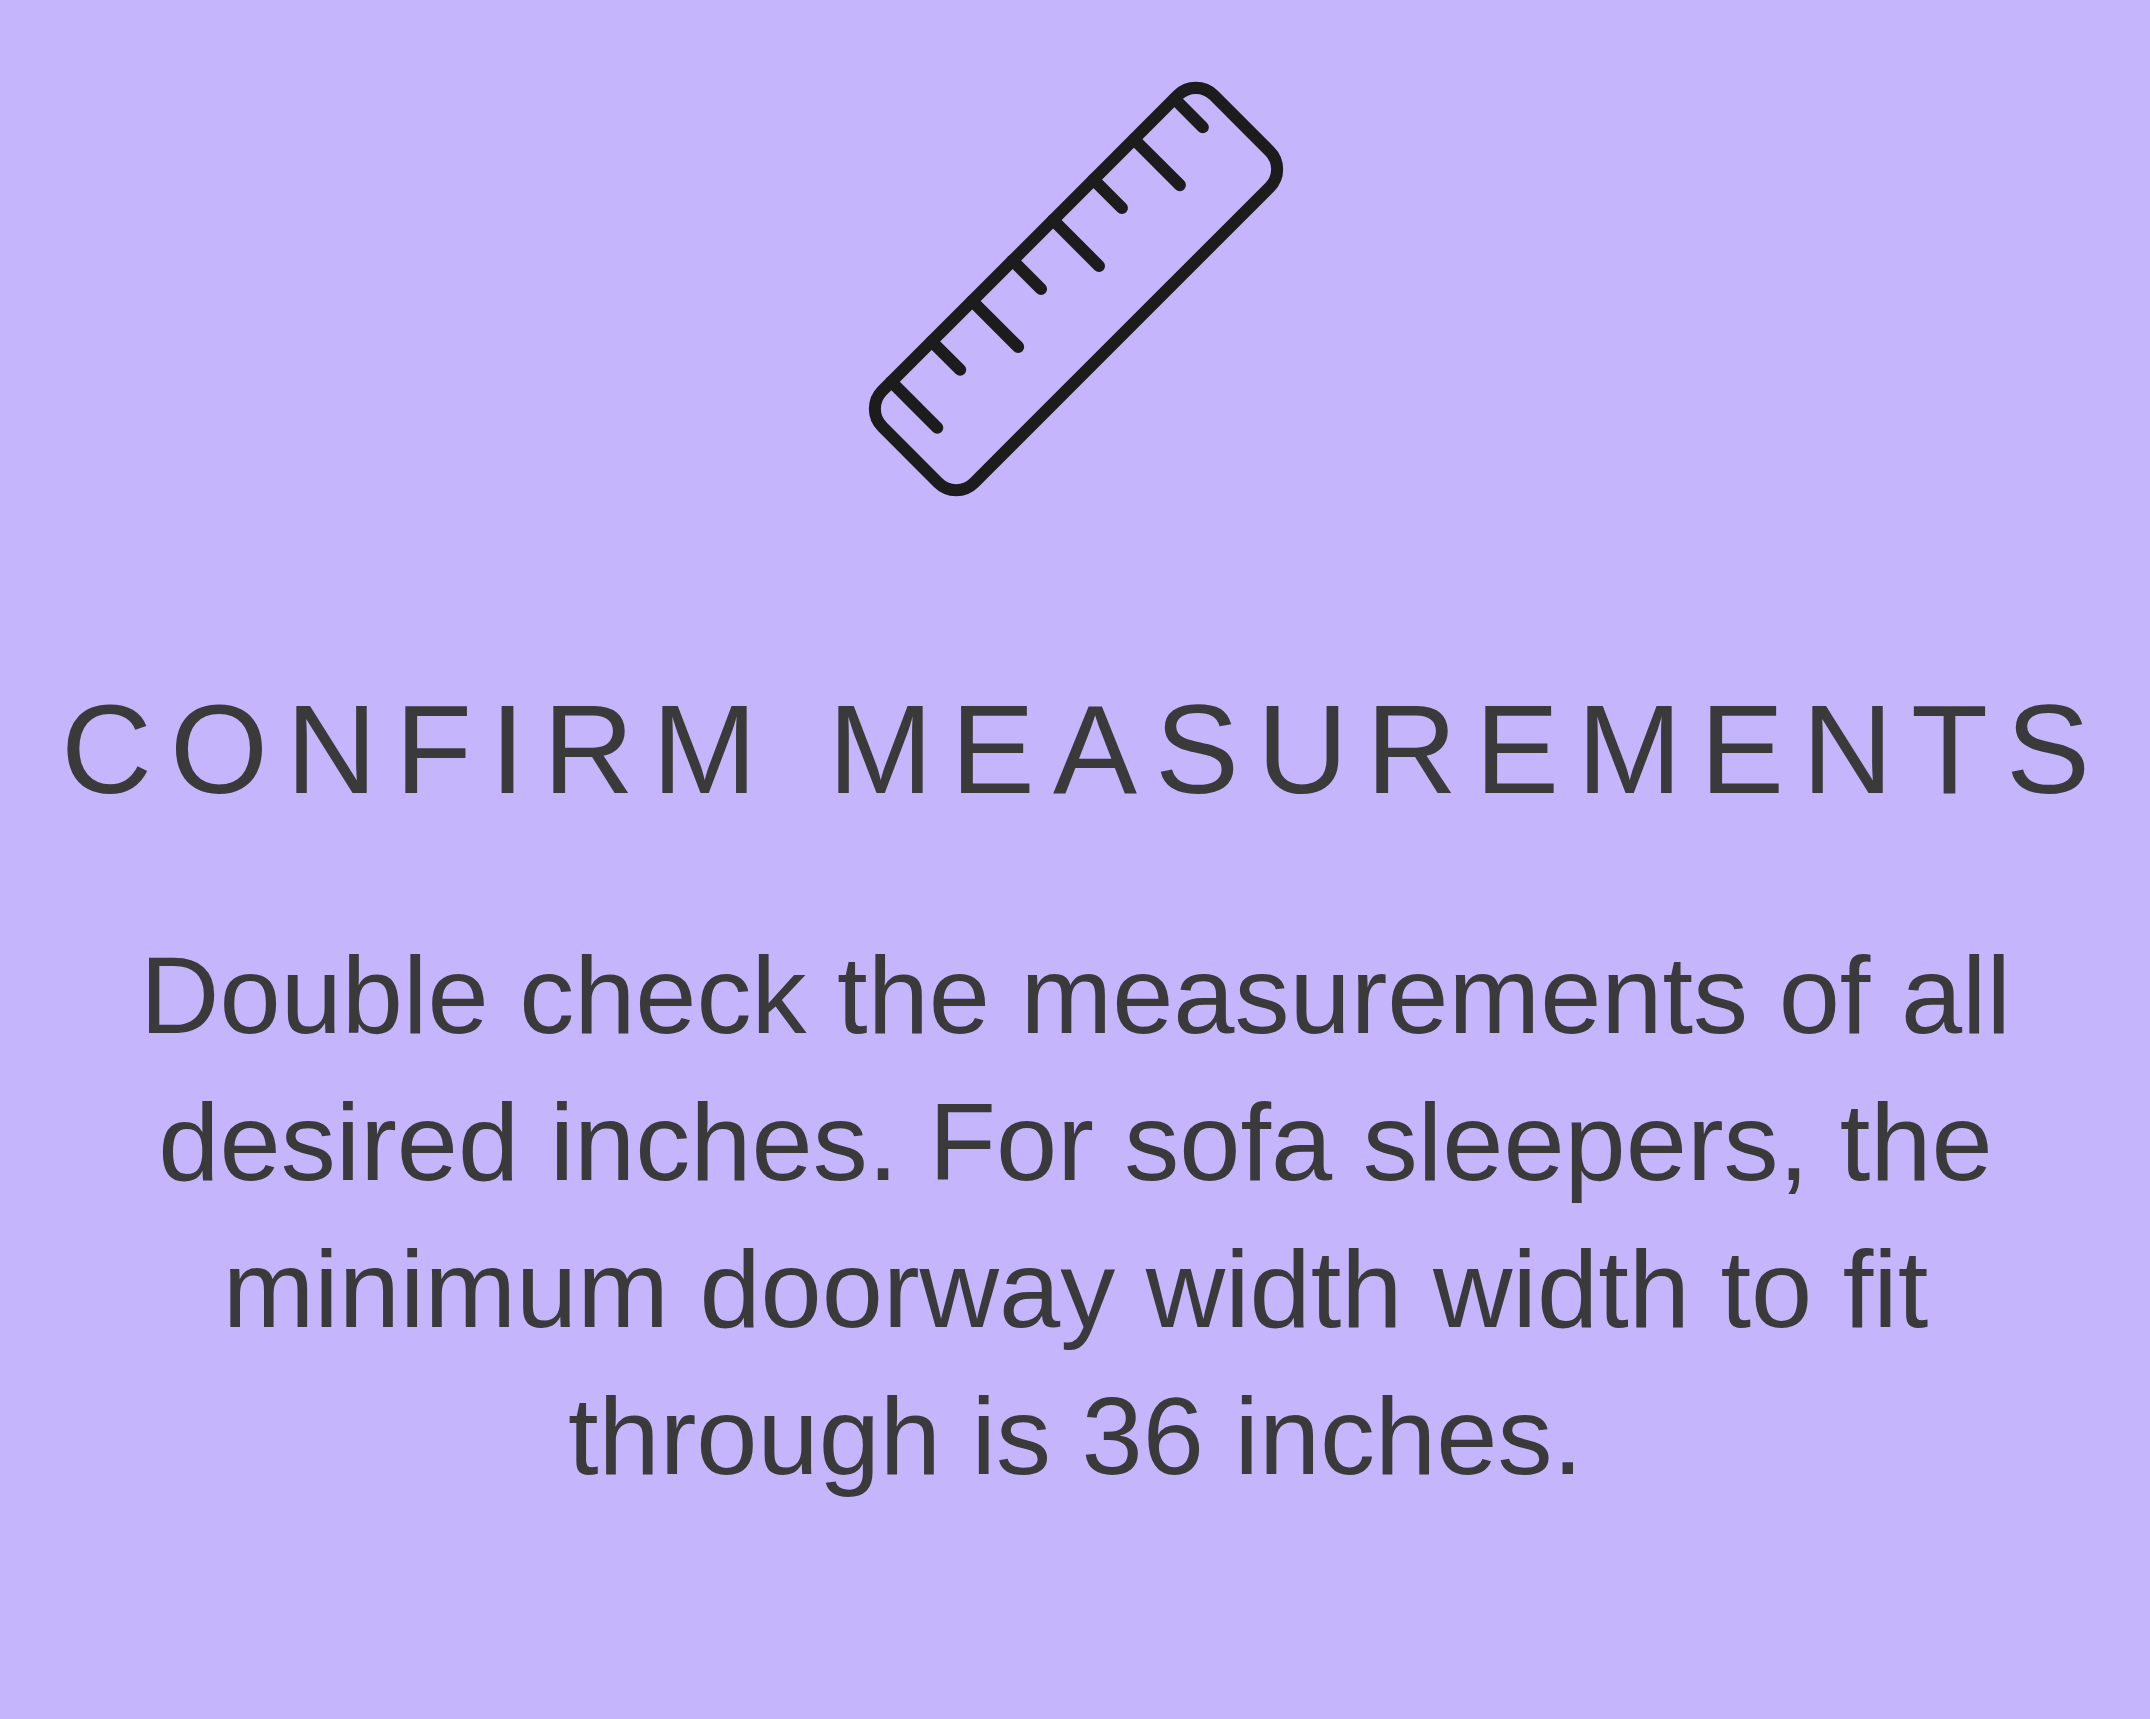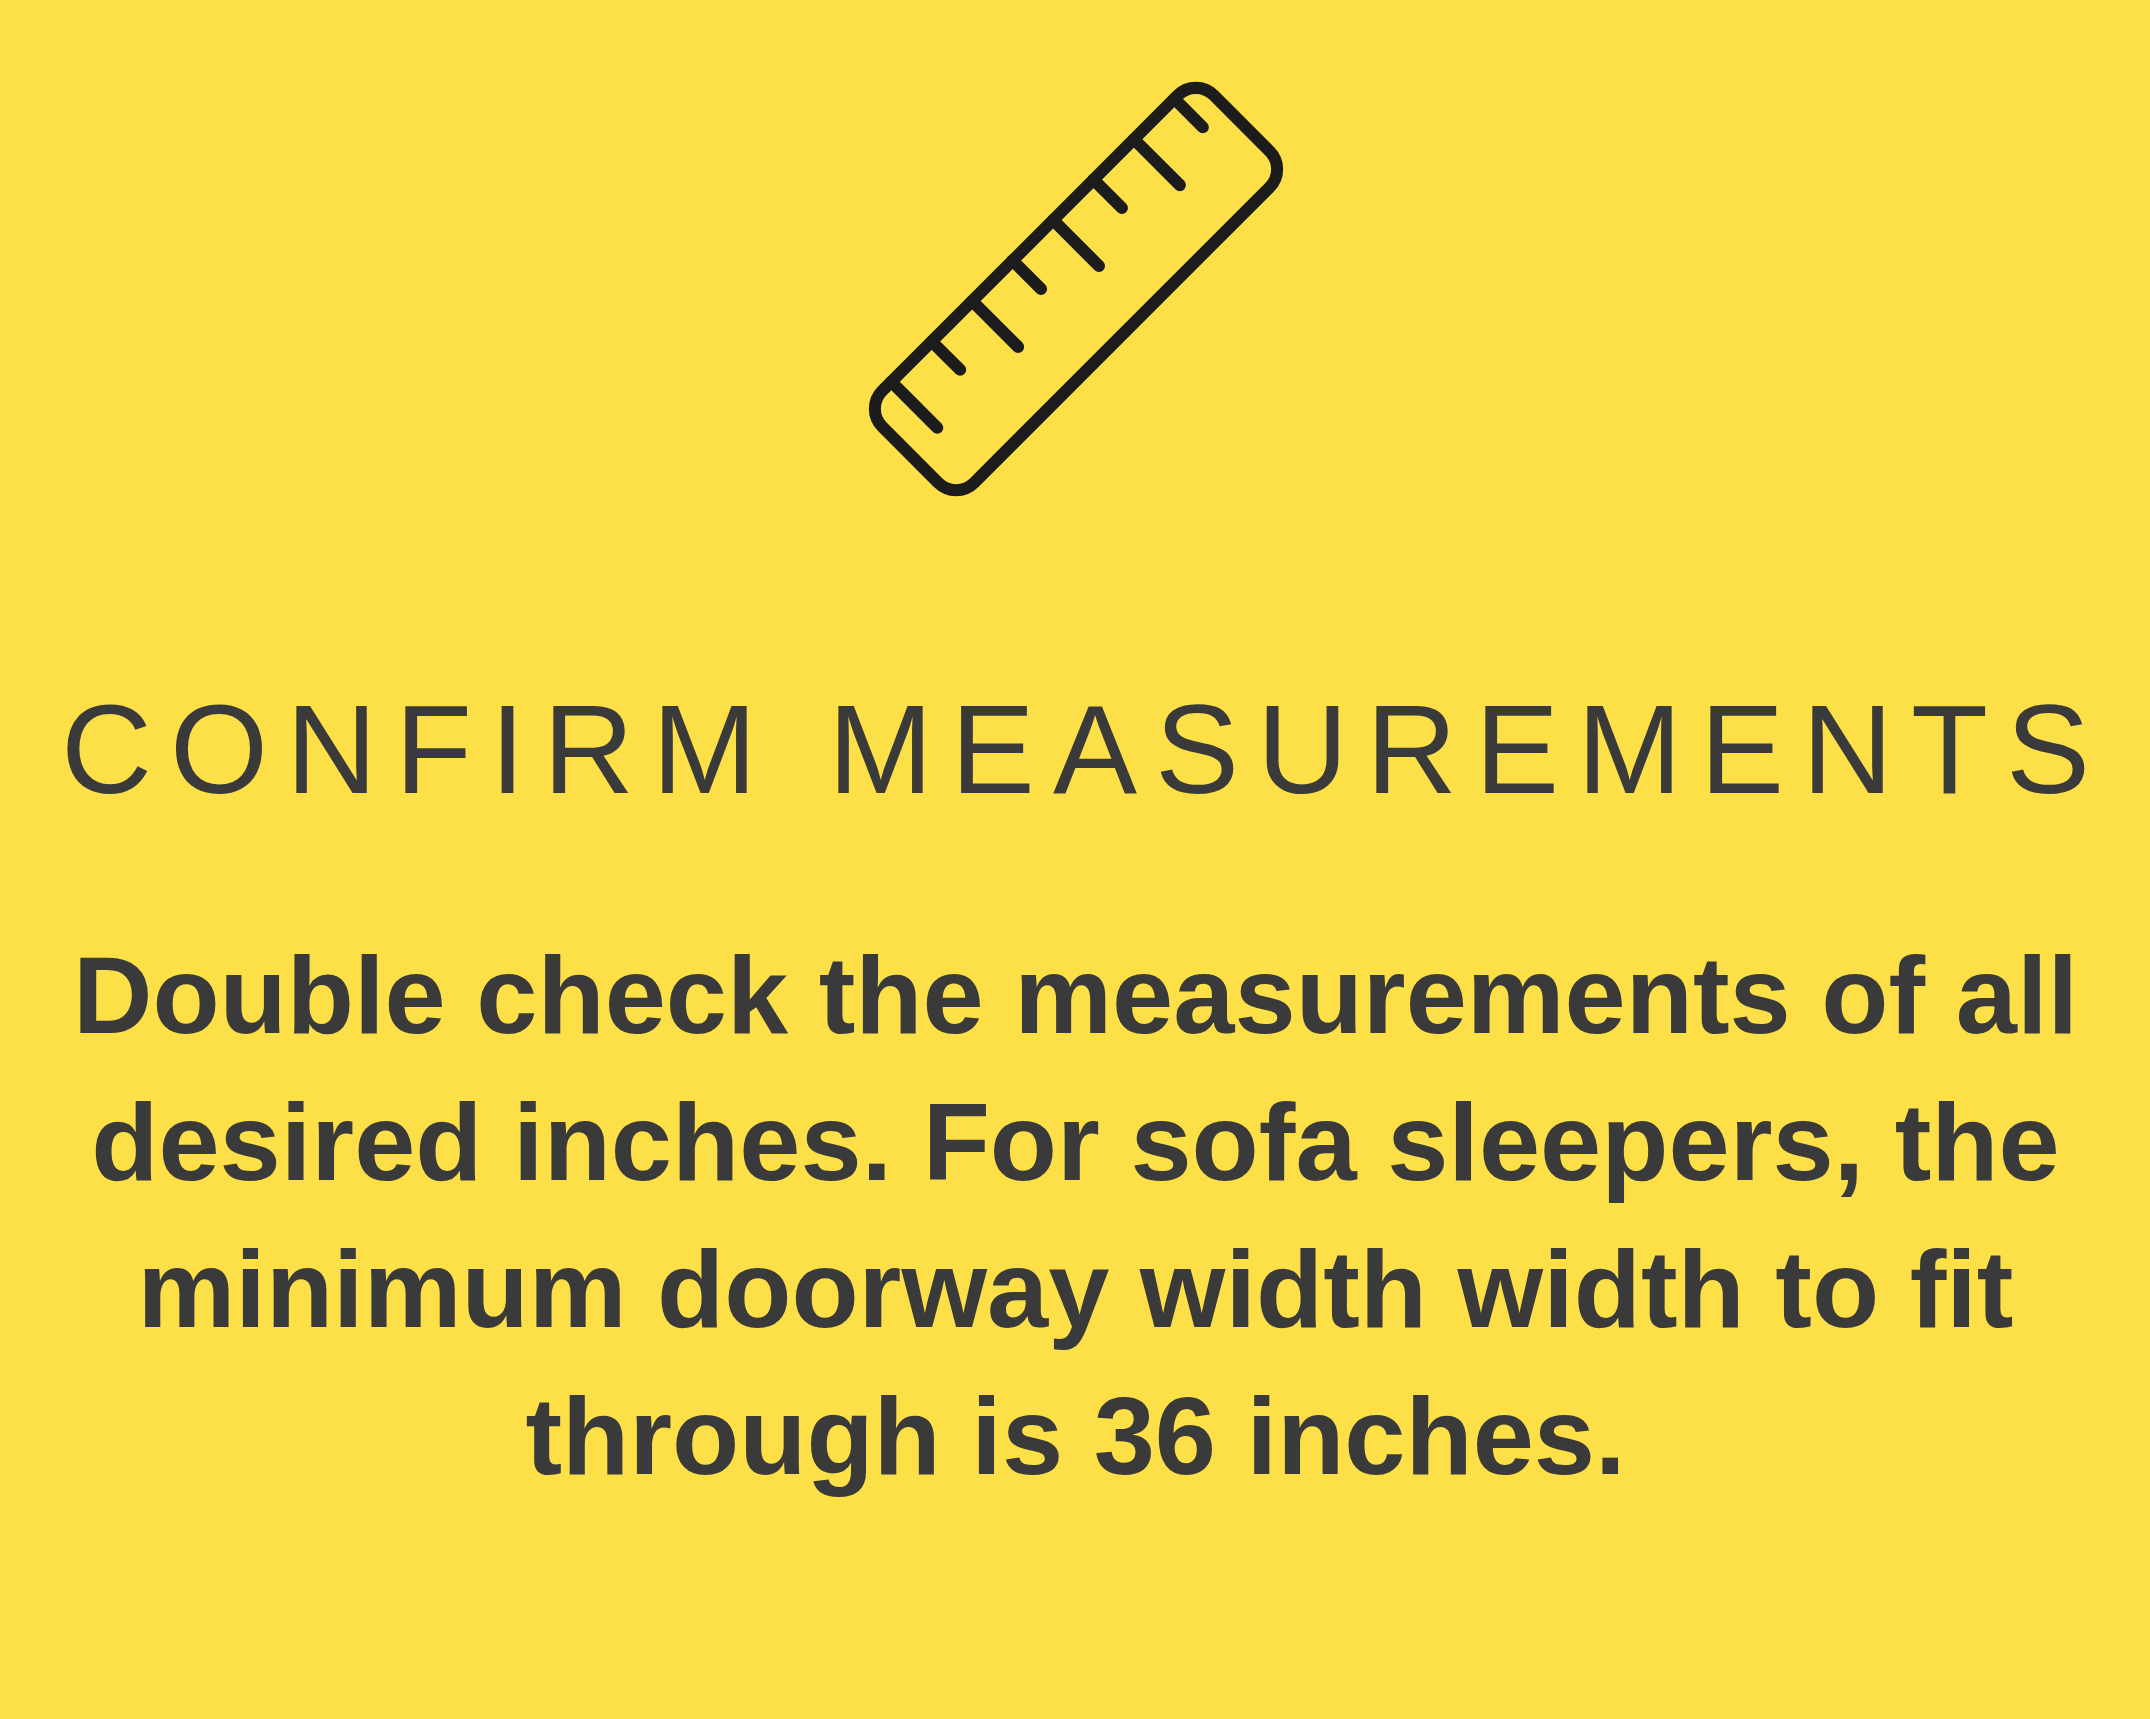--- a/index.html
+++ b/index.html
@@ -7,21 +7,21 @@
     width: 2151px;
     height: 1720px;
     background: #ffffff;
     font-family: "Liberation Sans", "DejaVu Sans", sans-serif;
     overflow: hidden;
   }
   .stage {
     position: relative;
     width: 2151px;
     height: 1720px;
-    background: #fde047;
+    background: #c4b5fd;
   }
   .icon-wrap {
     position: absolute;
     top: 64px;
     left: 50%;
     transform: translateX(-50%);
     width: 442px;
     height: 442px;
   }
   .icon-wrap svg { display: block; width: 442px; height: 442px; }
@@ -52,21 +52,21 @@
   }
   .section-description {
     position: absolute;
     top: 921px;
     left: 0;
     width: 100%;
     margin: 0;
     text-align: center;
     font-size: 110px;
     line-height: 147px;
-    font-weight: 700;
+    font-weight: 400;
     color: #3a3a3a;
   }
   .section-description .line { white-space: nowrap; }
 </style>
 </head>
 <body>
 
 <div class="stage">
 
   <div class="icon-wrap">

